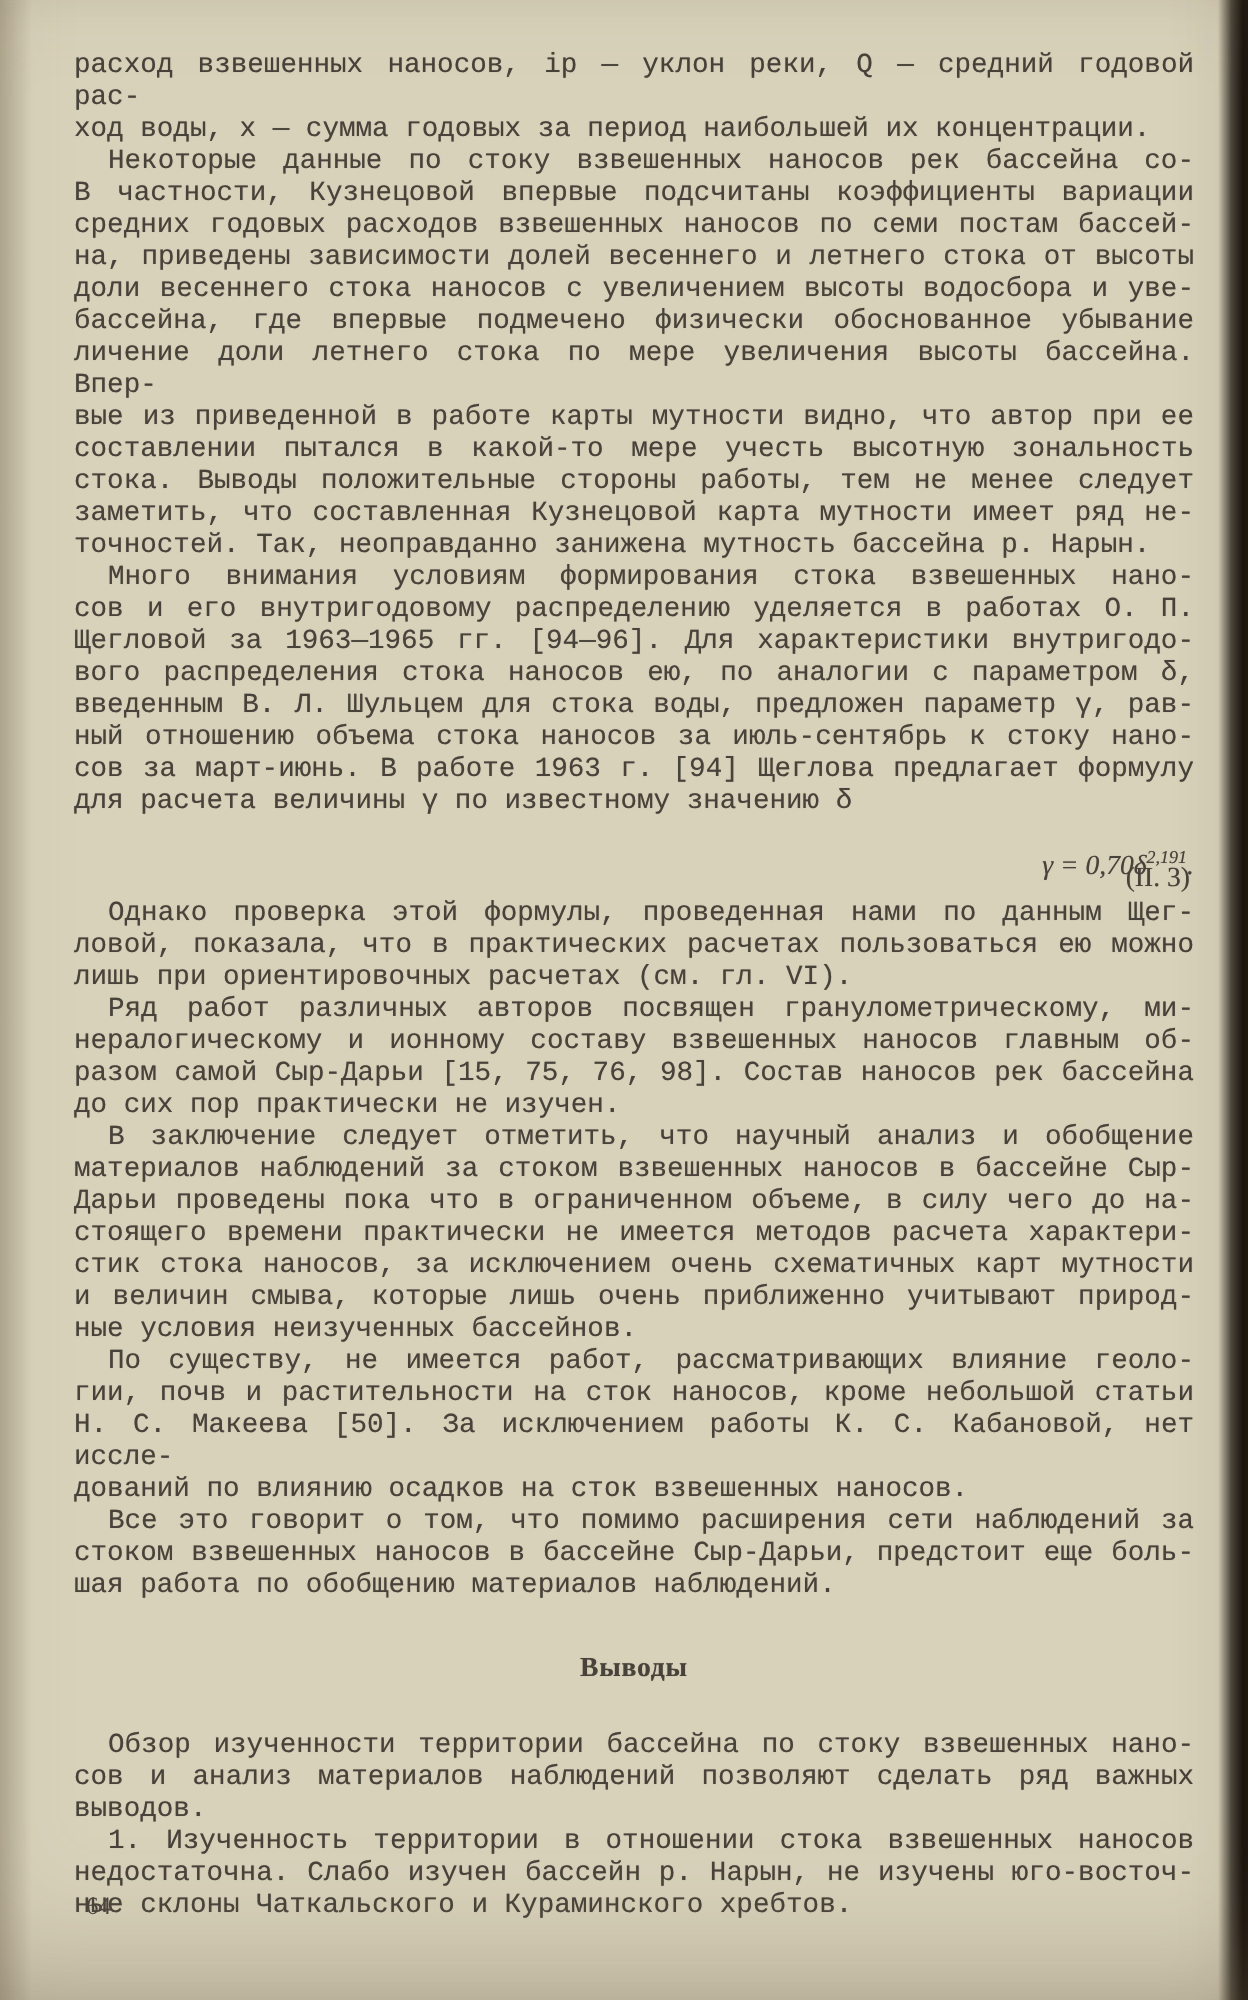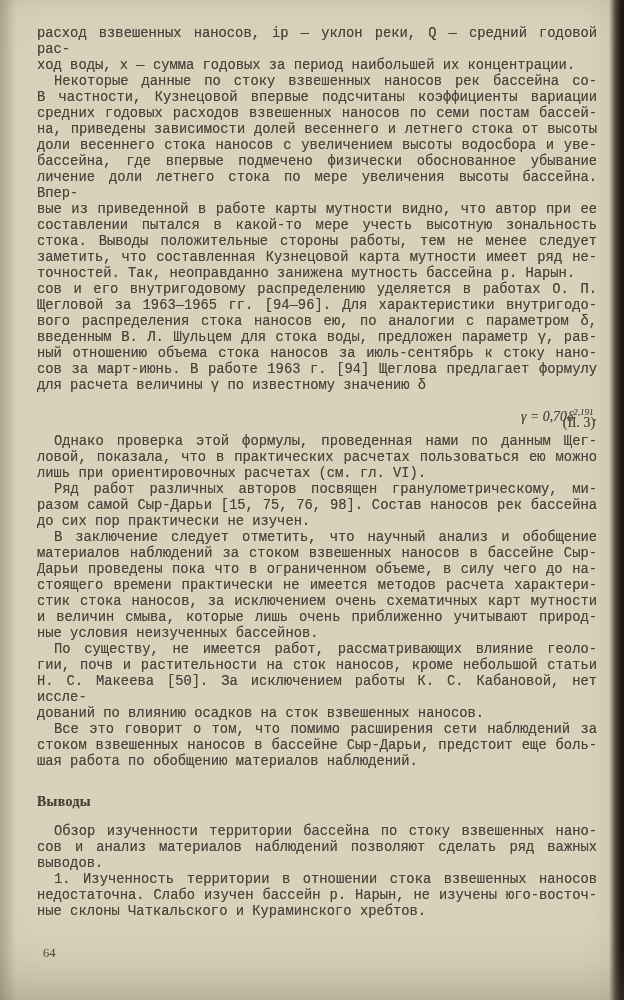--- a/index.html
+++ b/index.html
@@ -13,22 +13,22 @@
   .text-column {
     position:absolute; left:37px; top:26px; width:560px;
     color:#48433a; font-size:13.8px; line-height:16px;
     text-shadow:0 0 0.4px rgba(72,67,58,0.55);
   }
   .paragraph { margin:0; }
   .line { text-align:justify; text-align-last:justify; white-space:normal;font-family:Liberation Mono, monospace; }
   .line.last { text-align-last:left; }
   .line.ind { text-indent:17px; }
   .heading {
-    font-weight:bold; text-align:left;
-    margin:24px 0 14px; letter-spacing:0.4px;
+    font-weight:bold; text-align:center;
+    margin:24px 0 24px; letter-spacing:0.4px;
   }
   .formula-row { position:relative; text-align:right; margin:10px 0 9px; }
   .formula-body { font-style:italic; }
   .formula-body sup { font-size:9px; vertical-align:super; }
   .formula-label { position:absolute; right:2px; top:11px; font-style:normal;margin-left:37px; }
   .page-number { position:absolute; left:43px; top:946px; font-size:12.5px; color:#4a443c; }
   .edge-left {
     position:absolute; top:0; left:0; width:16px; height:100%; pointer-events:none;
     background:linear-gradient(to right, rgba(118,106,80,0.38), rgba(118,106,80,0));
   }
@@ -61,36 +61,38 @@
         <div class="line">доли весеннего стока наносов с увеличением высоты водосбора и уве-</div>
         <div class="line">бассейна, где впервые подмечено физически обоснованное убывание</div>
         <div class="line">личение доли летнего стока по мере увеличения высоты бассейна. Впер-</div>
         <div class="line">вые из приведенной в работе карты мутности видно, что автор при ее</div>
         <div class="line">составлении пытался в какой-то мере учесть высотную зональность</div>
         <div class="line">стока. Выводы положительные стороны работы, тем не менее следует</div>
         <div class="line">заметить, что составленная Кузнецовой карта мутности имеет ряд не-</div>
         <div class="line last">точностей. Так, неоправданно занижена мутность бассейна р. Нарын.</div>
       </div>
       <div class="paragraph">
+        <div class="line ind">Много внимания условиям формирования стока взвешенных нано-</div>
         <div class="line">сов и его внутригодовому распределению уделяется в работах О. П.</div>
         <div class="line">Щегловой за 1963—1965 гг. [94—96]. Для характеристики внутригодо-</div>
         <div class="line">вого распределения стока наносов ею, по аналогии с параметром δ,</div>
         <div class="line">введенным В. Л. Шульцем для стока воды, предложен параметр γ, рав-</div>
         <div class="line">ный отношению объема стока наносов за июль-сентябрь к стоку нано-</div>
         <div class="line">сов за март-июнь. В работе 1963 г. [94] Щеглова предлагает формулу</div>
         <div class="line last">для расчета величины γ по известному значению δ</div>
       </div>
       <div class="formula-row"><span class="formula-body">γ = 0,70δ<sup>2,191</sup>.</span><span class="formula-label">(II. 3)</span></div>
       <div class="paragraph">
         <div class="line ind">Однако проверка этой формулы, проведенная нами по данным Щег-</div>
         <div class="line">ловой, показала, что в практических расчетах пользоваться ею можно</div>
         <div class="line last">лишь при ориентировочных расчетах (см. гл. VI).</div>
       </div>
       <div class="paragraph">
         <div class="line ind">Ряд работ различных авторов посвящен гранулометрическому, ми-</div>
+        <div class="line">нералогическому и ионному составу взвешенных наносов главным об-</div>
         <div class="line">разом самой Сыр-Дарьи [15, 75, 76, 98]. Состав наносов рек бассейна</div>
         <div class="line last">до сих пор практически не изучен.</div>
       </div>
       <div class="paragraph">
         <div class="line ind">В заключение следует отметить, что научный анализ и обобщение</div>
         <div class="line">материалов наблюдений за стоком взвешенных наносов в бассейне Сыр-</div>
         <div class="line">Дарьи проведены пока что в ограниченном объеме, в силу чего до на-</div>
         <div class="line">стоящего времени практически не имеется методов расчета характери-</div>
         <div class="line">стик стока наносов, за исключением очень схематичных карт мутности</div>
         <div class="line">и величин смыва, которые лишь очень приближенно учитывают природ-</div>

